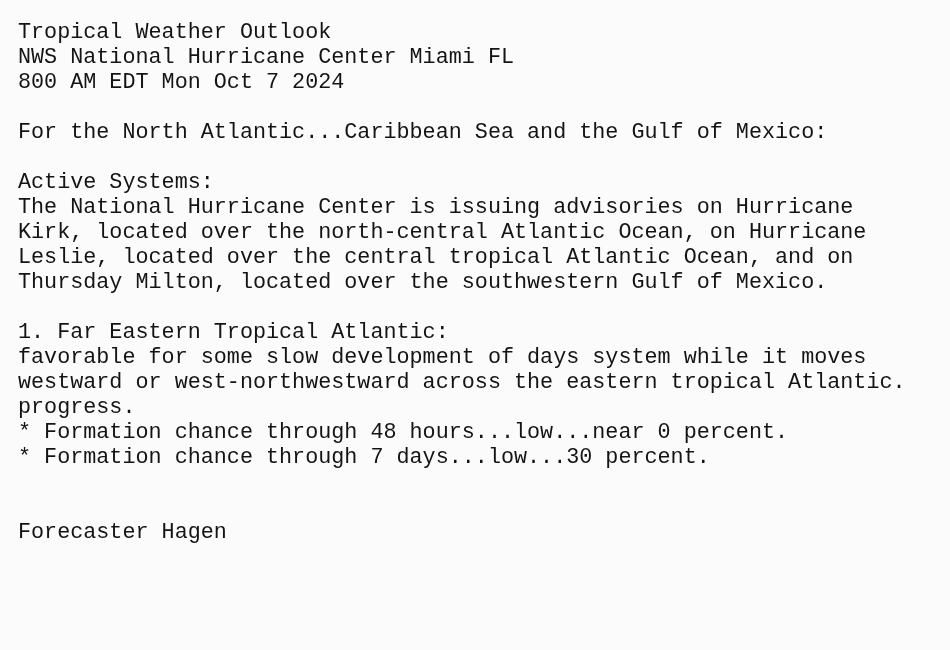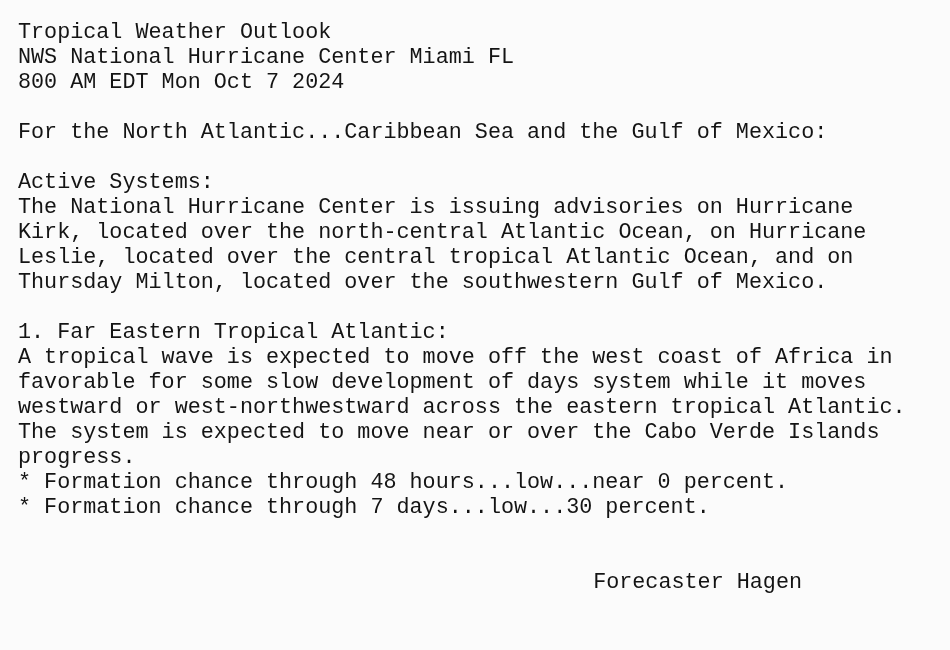--- a/index.html
+++ b/index.html
@@ -25,21 +25,20 @@
   }
   .line {
     height: 25px;
     white-space: pre;
   }
   .block {
     margin: 0 0 25px 0;
   }
   .signature-block {
     margin-top: 50px; 
-    text-align: right;
   }
 </style>
 </head>
 <body>
 
 <div class="page">
 
   <div class="block">
     <div class="line">Tropical Weather Outlook</div>
     <div class="line">NWS National Hurricane Center Miami FL</div>
@@ -53,24 +52,22 @@
   <div class="block">
     <div class="line">Active Systems:</div>
     <div class="line">The National Hurricane Center is issuing advisories on Hurricane</div>
     <div class="line">Kirk, located over the north-central Atlantic Ocean, on Hurricane</div>
     <div class="line">Leslie, located over the central tropical Atlantic Ocean, and on</div>
     <div class="line">Thursday Milton, located over the southwestern Gulf of Mexico.</div>
   </div>
 
   <div class="block">
     <div class="line">1. Far Eastern Tropical Atlantic:</div>
-    <div class="line">A tropical wave is expected to move off the west coast of Africa in</div>
     <div class="line">favorable for some slow development of days system while it moves</div>
     <div class="line">westward or west-northwestward across the eastern tropical Atlantic.</div>
-    <div class="line">The system is expected to move near or over the Cabo Verde Islands</div>
     <div class="line">progress.</div>
     <div class="line">* Formation chance through 48 hours...low...near 0 percent.</div>
     <div class="line">* Formation chance through 7 days...low...30 percent.</div>
   </div>
 
   <div class="block signature-block">
     <div class="line">Forecaster Hagen</div>
   </div>
 
 </div>

